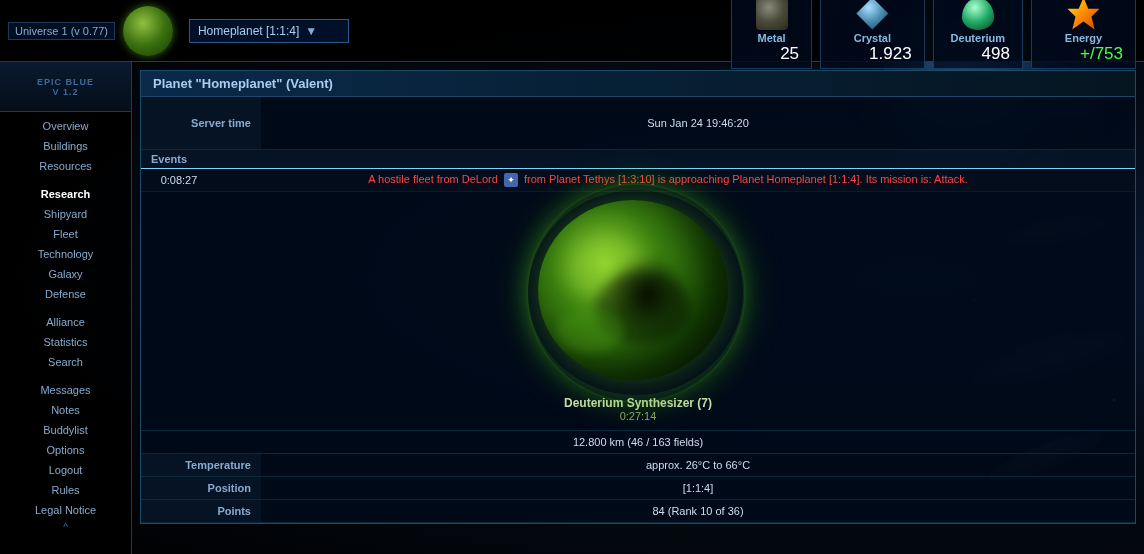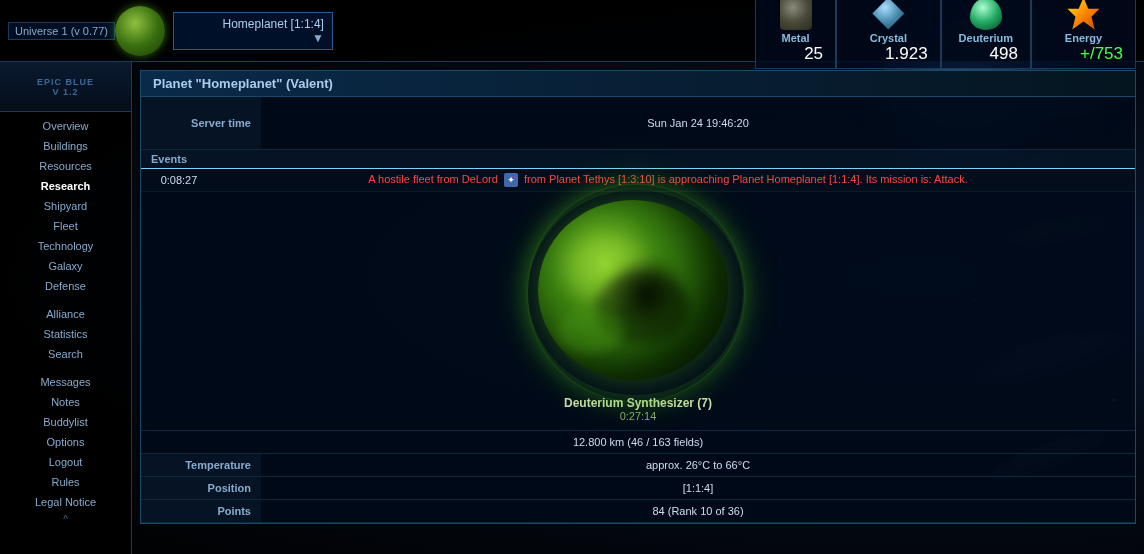--- a/index.html
+++ b/index.html
@@ -53,42 +53,42 @@
     }
 
     
     .top-bar {
       display: flex;
       align-items: center;
       background: rgba(0,0,0,0.85);
       border-bottom: 1px solid #1a3a5a;
       height: 62px;
       padding: 0 8px;
+      gap: 8px;
     }
 
     .universe-label {
       color: #88aacc;
       font-size: 11px;
       white-space: nowrap;
       padding: 2px 6px;
       background: rgba(0,20,50,0.7);
       border: 1px solid #1a3a5a;
     }
 
     .planet-selector {
       display: flex;
-      align-items: flex-end;
+      align-items: flex-start;
       background: rgba(0,20,50,0.8);
       border: 1px solid #2a5a8a;
       padding: 4px 8px;
       color: #aaccee;
       font-size: 12px;
       cursor: pointer;
       min-width: 160px;
-      flex-direction: column;
     }
 
     .planet-icon-container {
       width: 50px;
       height: 50px;
       margin-right: 8px;
       flex-shrink: 0;
     }
 
     .planet-icon-small {
@@ -203,20 +203,21 @@
       color: #88aacc;
       font-size: 11px;
       cursor: pointer;
       text-decoration: none;
       transition: background 0.1s;
     }
 
     .nav-item.active {
       color: #ffffff;
       font-weight: bold;
+      margin-top: 8px;
     }
 
     .nav-divider {
       height: 8px;
     }
 
     .scroll-indicator {
       text-align: center;
       color: #446688;
       font-size: 10px;

